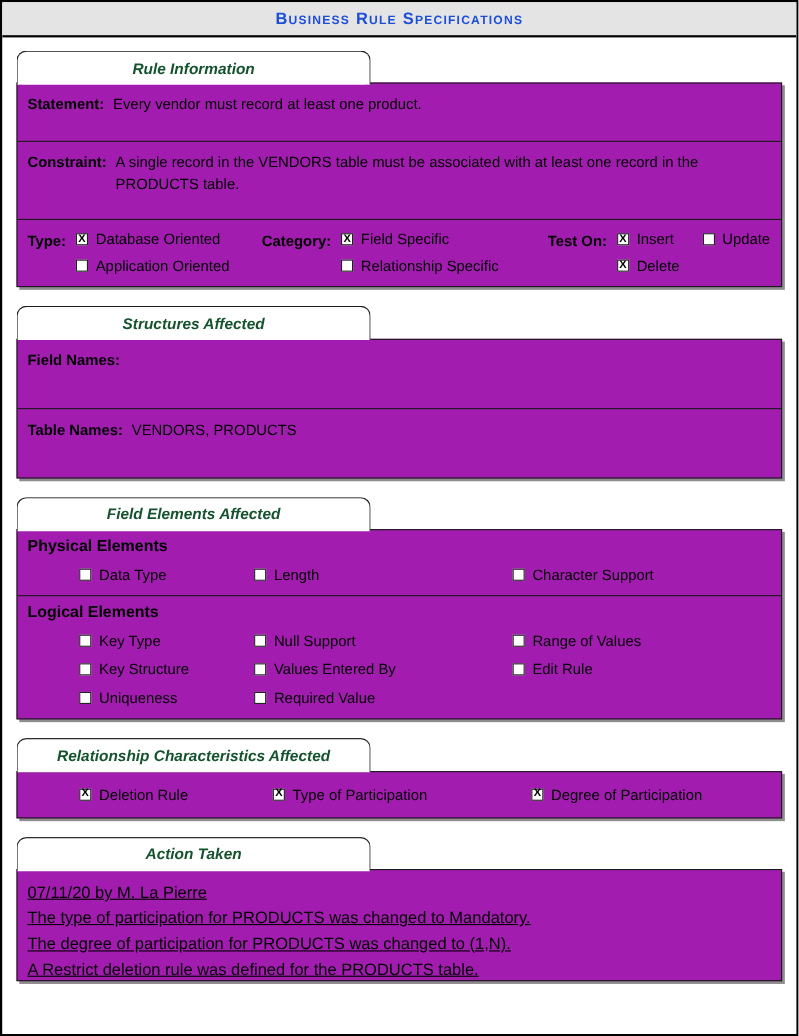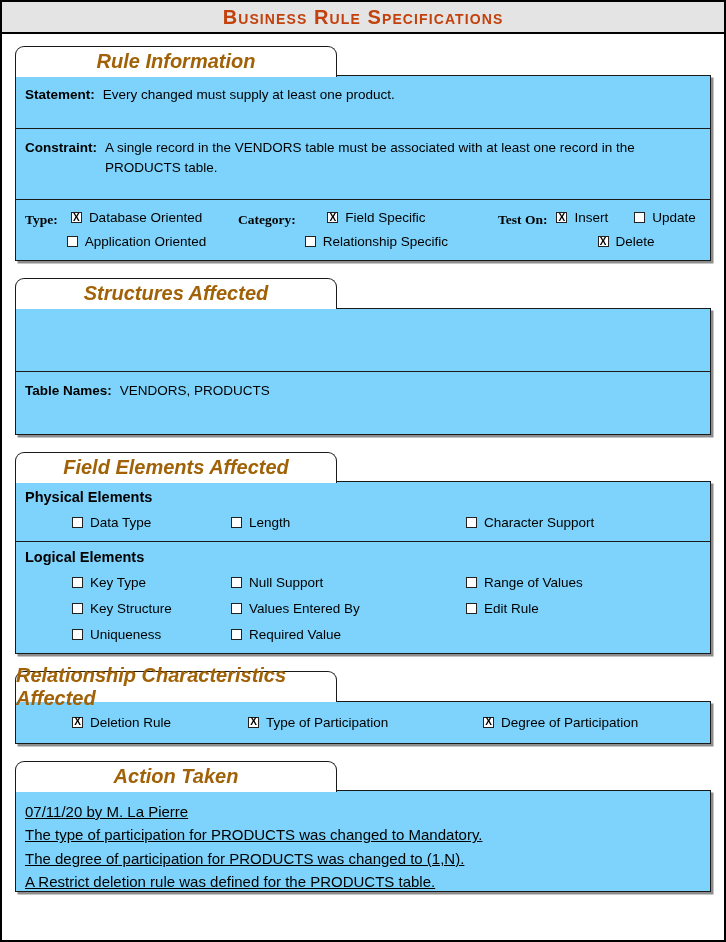--- a/index.html
+++ b/index.html
@@ -27,24 +27,24 @@
     height: 32px;
     box-sizing: border-box;
     background: #e4e4e4;
     border-bottom: 2px solid #000000;
     display: flex;
     align-items: center;
     justify-content: center;
   }
   .title-text {
     font-weight: bold;
-    font-size: 20px;
+    font-size: 15px;
     font-variant: small-caps;
     letter-spacing: 1.1px;
-    color: #c2410c;
+    color: #1d4ed8;
     white-space: pre;
   }
 
   
   .content {
     padding: 12px 13px 10px 13px;
   }
   .section {
     margin-bottom: 17px;
     position: relative;
@@ -61,28 +61,28 @@
     background: #ffffff;
     display: flex;
     align-items: center;
     justify-content: center;
     position: relative;
     z-index: 3;
   }
   .tab-label {
     font-weight: bold;
     font-style: italic;
-    font-size: 20px;
-    color: #a16207;
+    font-size: 14px;
+    color: #14532d;
     padding-bottom: 1px;
   }
 
   .box {
     border: 1.6px solid #1a1a1a;
-    background: #7dd3fc;
+    background: #a21caf;
     box-shadow: 2.5px 2.5px 0 0 #8d8d8d;
     margin-top: -1.6px;
     position: relative;
     z-index: 1;
   }
 
   .row {
     border-bottom: 1.4px solid #1a1a1a;
   }
   .row:last-child { border-bottom: none; }
@@ -147,24 +147,23 @@
     display: flex;
     padding: 10px 8px 11px 9px;
     font-size: 13.5px;
   }
   .tct-group { display: flex; align-items: flex-start; }
   .tct-group .glbl {
     font-weight: bold;
     white-space: nowrap;
     padding-right: 9px;
     line-height: 20px;
-    font-family: Liberation Serif, serif;
   }
   .tct-opts { display: flex; flex-direction: column; gap: 9px; }
-  .tct-opts .line { display: flex; gap: 26px; justify-content: center; }
+  .tct-opts .line { display: flex; gap: 26px; }
   .g-type { width: 213px; }
   .g-category { width: 260px; }
   .g-teston { flex: 1 1 auto; }
 
   
   .grp-title {
     font-weight: bold;
     font-size: 14.5px;
     padding: 7px 0 0 9px;
   }
@@ -214,21 +213,21 @@
 
     <div class="section">
       <div class="tab">
         <span class="tab-label">Rule Information</span>
       </div>
       <div class="box">
 
         <div class="row">
           <div class="fieldrow h-statement">
             <span class="lbl">Statement:</span>
-            <span class="val">Every changed must supply at least one product.</span>
+            <span class="val">Every vendor must record at least one product.</span>
           </div>
         </div>
 
         <div class="row">
           <div class="fieldrow h-constraint">
             <span class="lbl">Constraint:</span>
             <span class="val">A single record in the VENDORS table must be associated with at least one record in the PRODUCTS table.</span>
           </div>
         </div>
 
@@ -299,20 +298,21 @@
       </div>
     </div>
 
     <div class="section">
       <div class="tab">
         <span class="tab-label">Structures Affected</span>
       </div>
       <div class="box">
         <div class="row">
           <div class="fieldrow h-fieldnames">
+            <span class="lbl">Field Names:</span>
             <span class="val"></span>
           </div>
         </div>
         <div class="row">
           <div class="fieldrow h-tablenames">
             <span class="lbl">Table Names:</span>
             <span class="val">VENDORS, PRODUCTS</span>
           </div>
         </div>
       </div>

